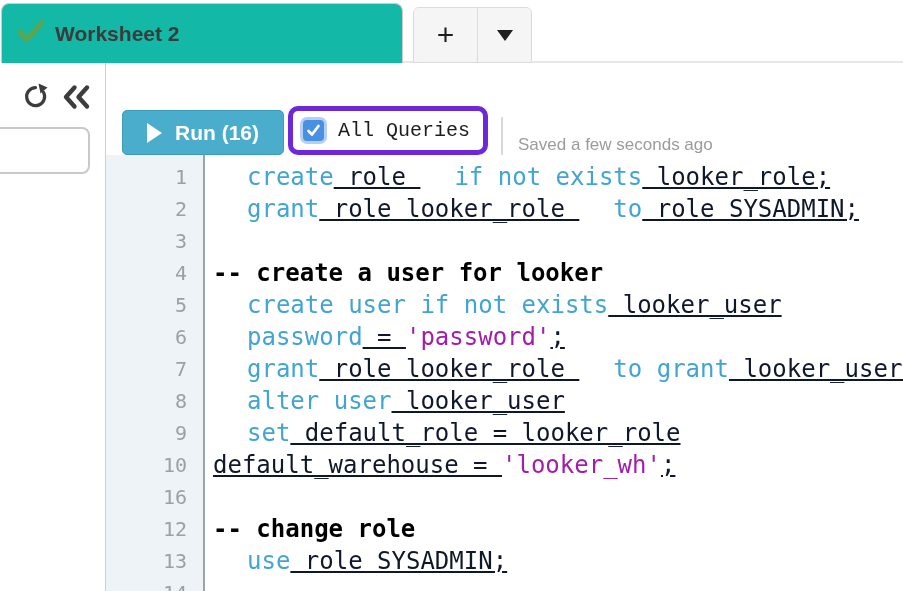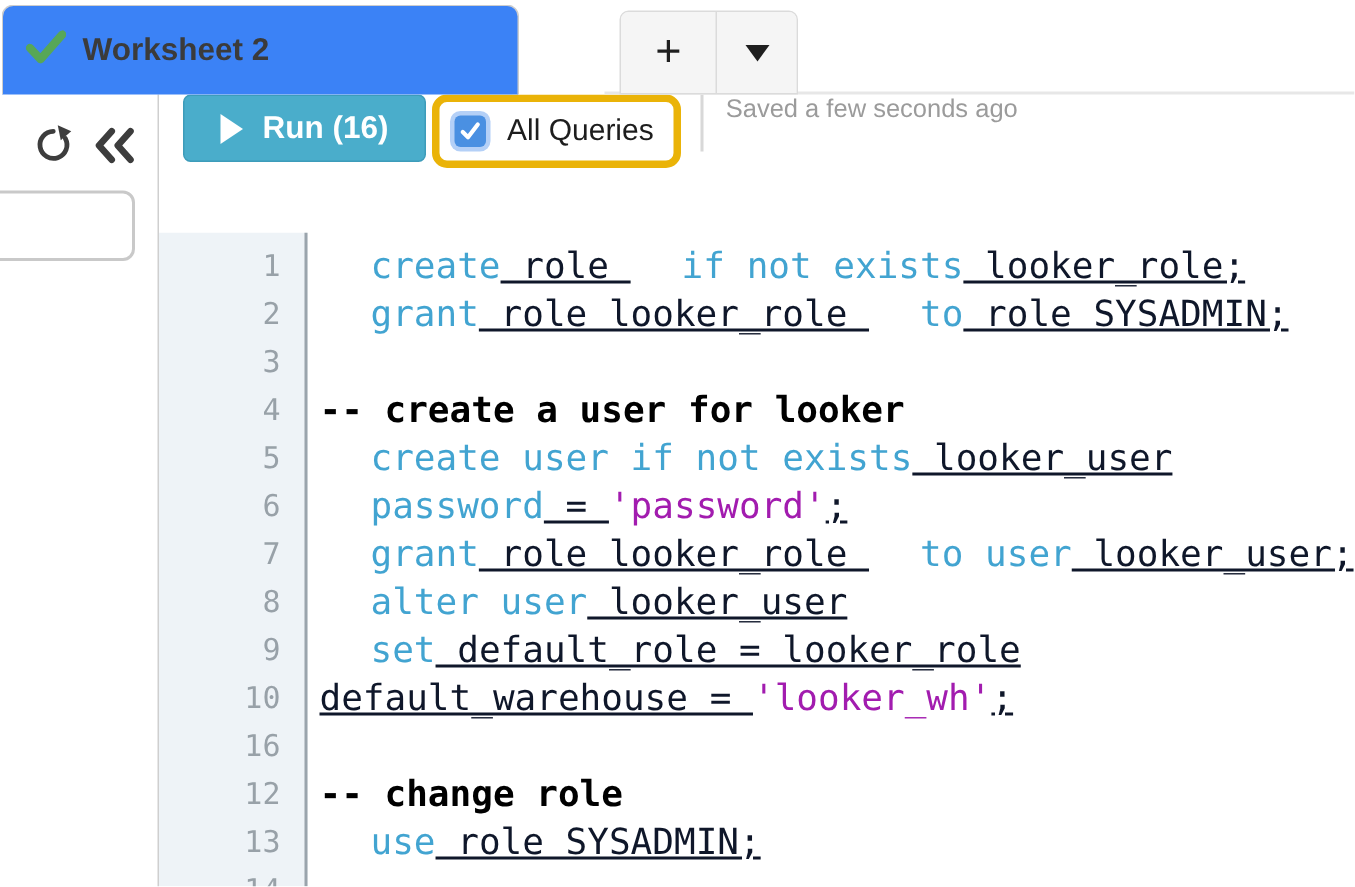--- a/index.html
+++ b/index.html
@@ -3,22 +3,22 @@
 <meta charset="utf-8">
 <style>
   * { margin:0; padding:0; box-sizing:border-box; }
   html,body { width:903px; height:591px; overflow:hidden; background:#fff;
               font-family:"Liberation Sans", sans-serif; }
 
   
   .tab-bar { position:relative; height:63px; background:#fff; }
   .tab-bar-line { position:absolute; left:403px; right:0; bottom:0; height:2px;
                   background:#e7e7e7; }
-  .tab { position:absolute; left:1px; top:3px; width:345px; height:60px;
-         background:#3b82f6; border:1px solid #cdcdcd; border-bottom:none;
+  .tab { position:absolute; left:1px; top:3px; width:402px; height:60px;
+         background:#14b8a6; border:1px solid #cdcdcd; border-bottom:none;
          border-radius:8px 8px 0 0; display:flex; align-items:center;
          padding-left:15px; gap:11px; z-index:2; cursor:pointer; }
   .tab-title { font-size:21px; font-weight:bold; color:#3b3b3b; }
   .tab-actions { position:absolute; left:413px; top:7px; height:56px; width:119px;
                  display:flex; border:1px solid #dbdbdb; border-radius:6px 6px 0 0;
                  background:#f5f5f5; overflow:hidden; }
   .tab-actions button { flex:1; background:#f5f5f5; border:none; cursor:pointer;
                         display:flex; align-items:center; justify-content:center; }
   .tab-actions .new-ws { border-right:1px solid #dbdbdb; font-size:30px;
                          font-weight:400; color:#1f1f1f; flex:1.2;
@@ -32,30 +32,30 @@
              border-right:1px solid #cfcfcf; flex:none; }
   .sidebar-icons { position:absolute; top:20px; right:14px; display:flex;
                    gap:13px; align-items:center; }
   .icon-btn { cursor:pointer; display:flex; align-items:center; }
   .sidebar-search { position:absolute; top:64px; left:-22px; width:112px; height:47px;
                     background:#fff; border:2px solid #c9c9c9; border-radius:8px; }
 
   .workspace { flex:1; display:flex; flex-direction:column; min-width:0; }
 
   
-  .toolbar { height:92px; background:#fff; display:flex; align-items:flex-start;
+  .toolbar { height:92px; background:#fff; display:flex; align-items:flex-end;
              padding-left:16px; flex:none; }
   .run-btn { height:45px; padding:0 24px; display:flex; align-items:center; gap:13px;
              background:#4aadcb; border:1px solid #3d9cba; border-radius:5px;
              cursor:pointer; }
   .play-icon { width:0; height:0; border-top:10px solid transparent;
                border-bottom:10px solid transparent; border-left:15px solid #fff; }
   .run-label { color:#fff; font-size:21px; font-weight:bold; }
-  .annotation { margin-left:4px; border:5px solid #eab308; border-radius:10px;
-                padding:5px 13px 5px 6px; display:flex; align-items:center; }
+  .annotation { margin-left:4px; border:5px solid #6d28d9; border-radius:10px;
+                padding:5px 13px 5px 6px; display:flex; align-items:center;font-family:Liberation Mono, monospace; }
   .all-queries { display:flex; align-items:center; gap:10px; cursor:pointer; }
   .checkbox { width:21px; height:21px; background:#4a90e2; border-radius:4px;
               box-shadow:0 0 0 3px #b4d0f7; margin:4px; display:flex;
               align-items:center; justify-content:center; }
   .aq-label { font-size:20px; color:#1d1d1d; }
   .tb-divider { width:2px; height:38px; background:#d8d8d8; margin-left:13px; }
   .saved { margin-left:15px; font-size:17px; color:#9b9b9b; }
 
   
   .editor { flex:1; display:flex; overflow:hidden; background:#fff; }
@@ -148,21 +148,21 @@
           <div class="ln">13</div>
           <div class="ln">14</div>
         </div>
       <div class="code" id="code">
           <div class="cl"><span class="t-kw">create</span><span class="t-id"> role </span><span class="t-kw">if not exists</span><span class="t-id"> looker_role;</span></div>
           <div class="cl"><span class="t-kw">grant</span><span class="t-id"> role looker_role </span><span class="t-kw">to</span><span class="t-id"> role SYSADMIN;</span></div>
           <div class="cl"></div>
           <div class="cl"><span class="t-com">-- create a user for looker</span></div>
           <div class="cl"><span class="t-kw">create user if not exists</span><span class="t-id"> looker_user</span></div>
           <div class="cl"><span class="t-kw">password</span><span class="t-id"> = </span><span class="t-str">'password'</span><span class="t-id">;</span></div>
-          <div class="cl"><span class="t-kw">grant</span><span class="t-id"> role looker_role </span><span class="t-kw">to user</span><span class="t-id"> looker_user;</span></div>
+          <div class="cl"><span class="t-kw">grant</span><span class="t-id"> role looker_role </span><span class="t-kw">to grant</span><span class="t-id"> looker_user;</span></div>
           <div class="cl"><span class="t-kw">alter user</span><span class="t-id"> looker_user</span></div>
           <div class="cl"><span class="t-kw">set</span><span class="t-id"> default_role = looker_role</span></div>
           <div class="cl"><span class="t-id">default_warehouse = </span><span class="t-str">'looker_wh'</span><span class="t-id">;</span></div>
           <div class="cl"></div>
           <div class="cl"><span class="t-com">-- change role</span></div>
           <div class="cl"><span class="t-kw">use</span><span class="t-id"> role SYSADMIN;</span></div>
           <div class="cl"></div>
         </div>
     </div>
   </section>

